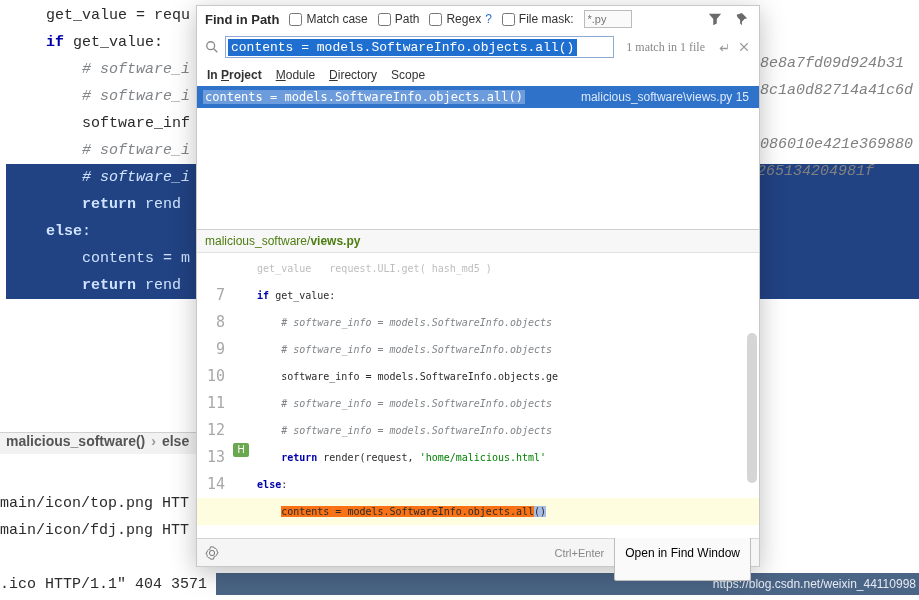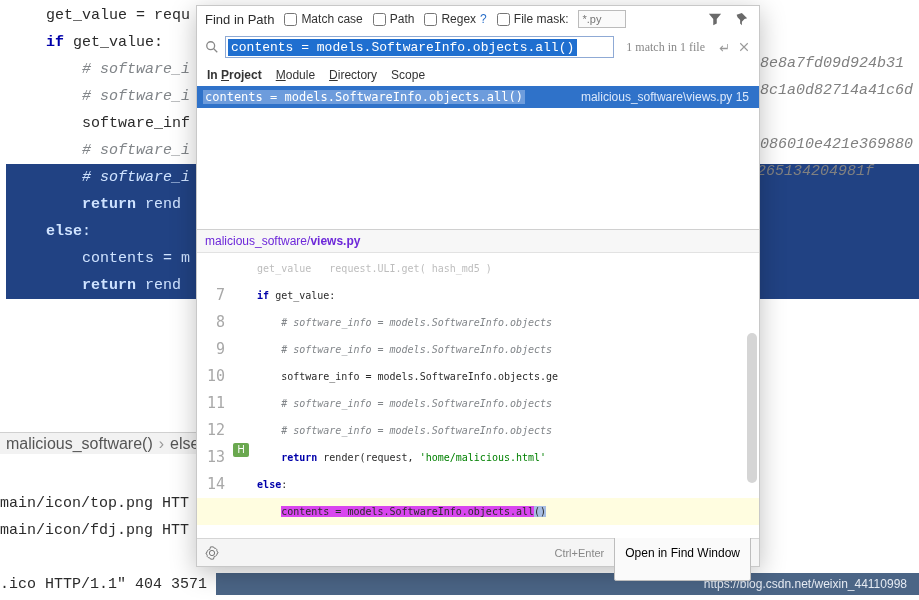--- a/index.html
+++ b/index.html
@@ -35,26 +35,27 @@
   .cm { color: #818589; font-style: italic; }
   .hash-tail { color: #808080; font-style: italic; }
 
   .breadcrumb-bar {
     position: absolute;
     left: 0; top: 432px;
     width: 196px;
     height: 22px;
     background: #f2f2f2;
     border-top: 1px solid #d0d0d0;
-    font-size: 16px;
+    font-size: 14px;
     color: #555;
     display: flex;
-    align-items: center;
+    align-items: flex-start;
     padding-left: 6px;
     gap: 6px;
+    font-weight: bold;
   }
   .chev { color: #999; }
 
   .bg-log {
     position: absolute;
     left: 0; top: 490px;
     font-size: 15px;
     line-height: 27px;
     color: #2b2b2b;
     white-space: pre;
@@ -63,21 +64,21 @@
   .csdn-bar {
     position: absolute;
     left: 216px; right: 0; top: 573px;
     height: 22px;
     background: #4b6586;
     color: #e5eaf2;
     font-size: 12px;
     display: flex;
     align-items: center;
     justify-content: flex-end;
-    padding-right: 12px;
+    padding-right: 3px;
   }
 
   
   .fip {
     position: absolute;
     left: 196px; top: 5px;
     width: 564px;
     height: 562px;
     background: #ffffff;
     border: 1px solid #c8c8c8;
@@ -85,21 +86,21 @@
     display: flex;
     flex-direction: column;
   }
   .fip-header {
     display: flex;
     align-items: center;
     gap: 10px;
     padding: 4px 10px 4px 8px;
     height: 26px;
   }
-  .fip-title { font-weight: normal; font-size: 13px; }
+  .fip-title { font-weight: bold; font-size: 13px; }
   .chk {
     display: flex; align-items: center; gap: 4px;
     font-size: 12px; color: #333;
   }
   .chk input { width: 13px; height: 13px; }
   .filemask-input {
     width: 48px; height: 18px;
     border: 1px solid #bbb; font-size: 11px;
     padding: 0 3px; color: #999;
   }
@@ -167,21 +168,21 @@
 
   .fip-results-space {
     flex: 0 0 122px;
     background: #fff;
     border-bottom: 1px solid #d0d0d0;
   }
 
   .preview-path {
     padding: 4px 8px;
     font-size: 12px;
-    color: #6d28d9;
+    color: #4d7c0f;
     border-bottom: 1px solid #e2e2e2;
     background: #f7f7f7;
   }
   .preview-path b { font-weight: bold; }
 
   .preview {
     flex: 1;
     overflow: hidden;
     position: relative;
     background: #fff;
@@ -202,21 +203,21 @@
     position: absolute; left: 36px; right: 0; top: 0; bottom: 0;
     font-family: Consolas, monospace;
     font-size: 10px;
     line-height: 27px;
     white-space: pre;
     padding-top: 2px;
   }
   .preview .code .pl { height: 27px; }
   .str { color: #008000; }
   .cur-line { background: #fffde0; }
-  .hl { background: #d946ef; }
+  .hl { background: #f97316; }
   .hl2 { background: #a7bde3; }
   .badge-h {
     position: absolute;
     left: 36px; top: 190px;
     width: 16px; height: 14px;
     background: #6aa84f;
     color: #fff;
     font-size: 10px;
     text-align: center;
     border-radius: 2px;

